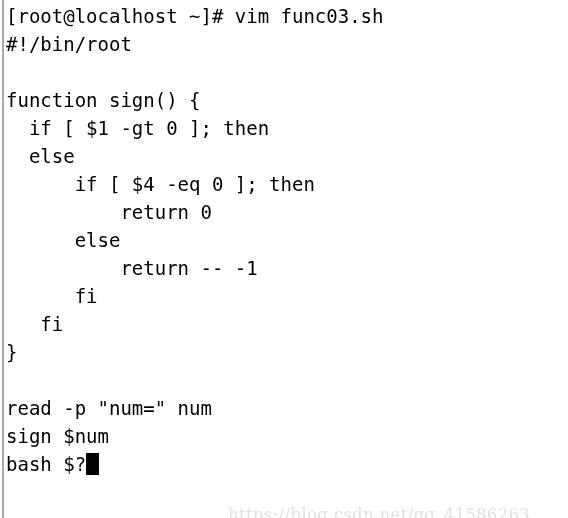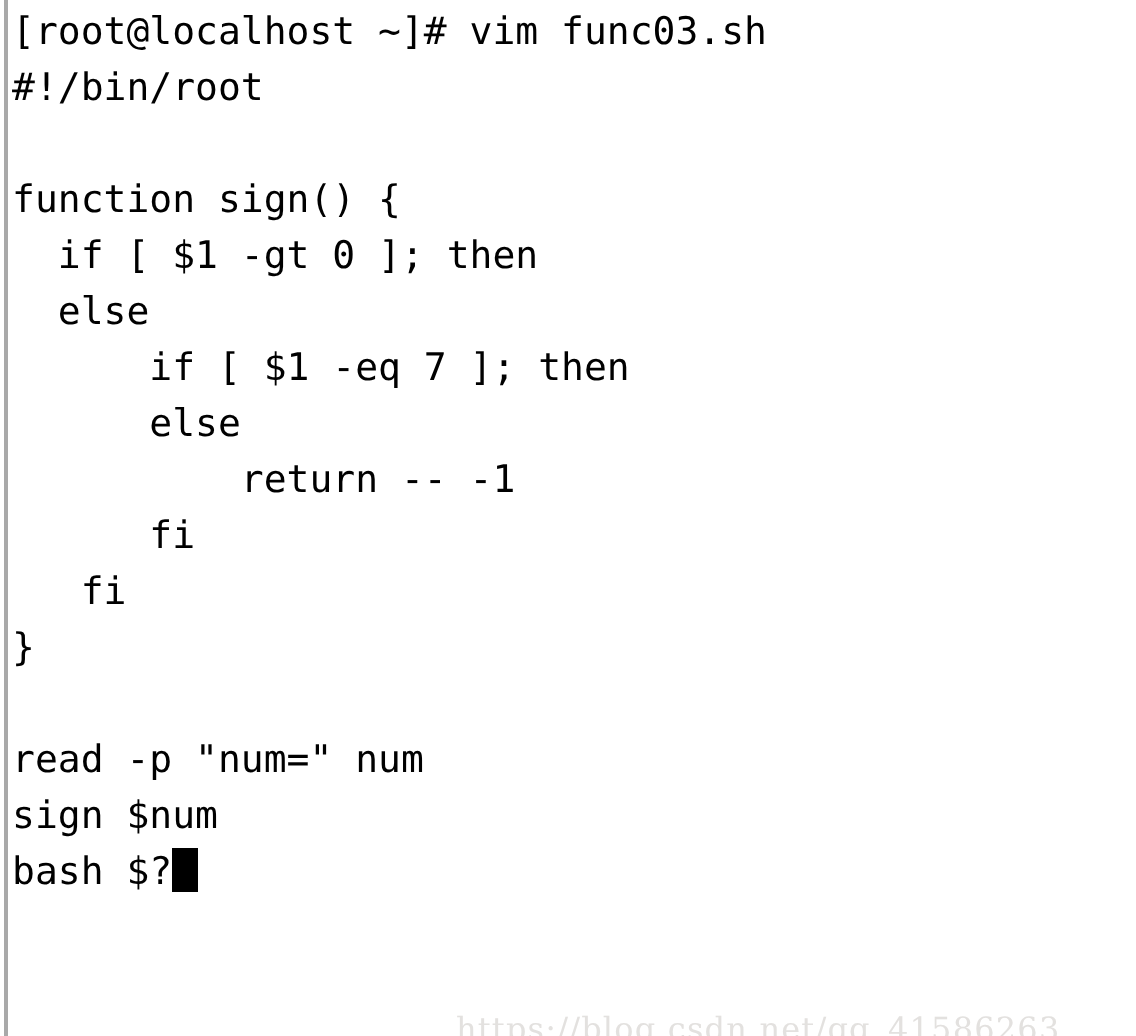--- a/index.html
+++ b/index.html
@@ -76,21 +76,22 @@
 
   <div id="left-rule"></div>
 
   <div id="screen">
     <div class="line">[root@localhost ~]# vim func03.sh</div>
     <div class="line">#!/bin/root</div>
     <div class="line blank"></div>
     <div class="line">function sign() {</div>
     <div class="line">  if [ $1 -gt 0 ]; then</div>
     <div class="line">  else</div>
-    <div class="line">      if [ $1 -eq 7 ]; then</div>
+    <div class="line">      if [ $4 -eq 0 ]; then</div>
+    <div class="line">          return 0</div>
     <div class="line">      else</div>
     <div class="line">          return -- -1</div>
     <div class="line">      fi</div>
     <div class="line">   fi</div>
     <div class="line">}</div>
     <div class="line blank"></div>
     <div class="line">read -p "num=" num</div>
     <div class="line">sign $num</div>
     <div class="line"><span>bash $?</span><span class="cursor-block"></span></div>
   </div>

